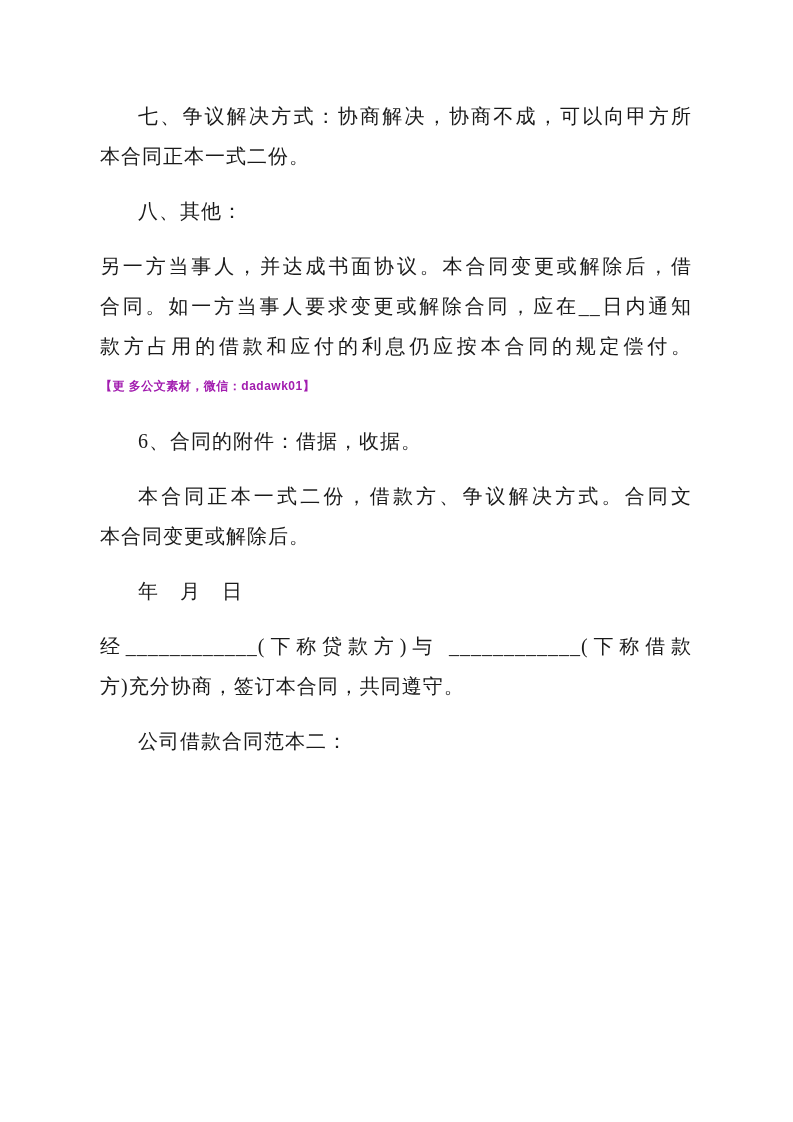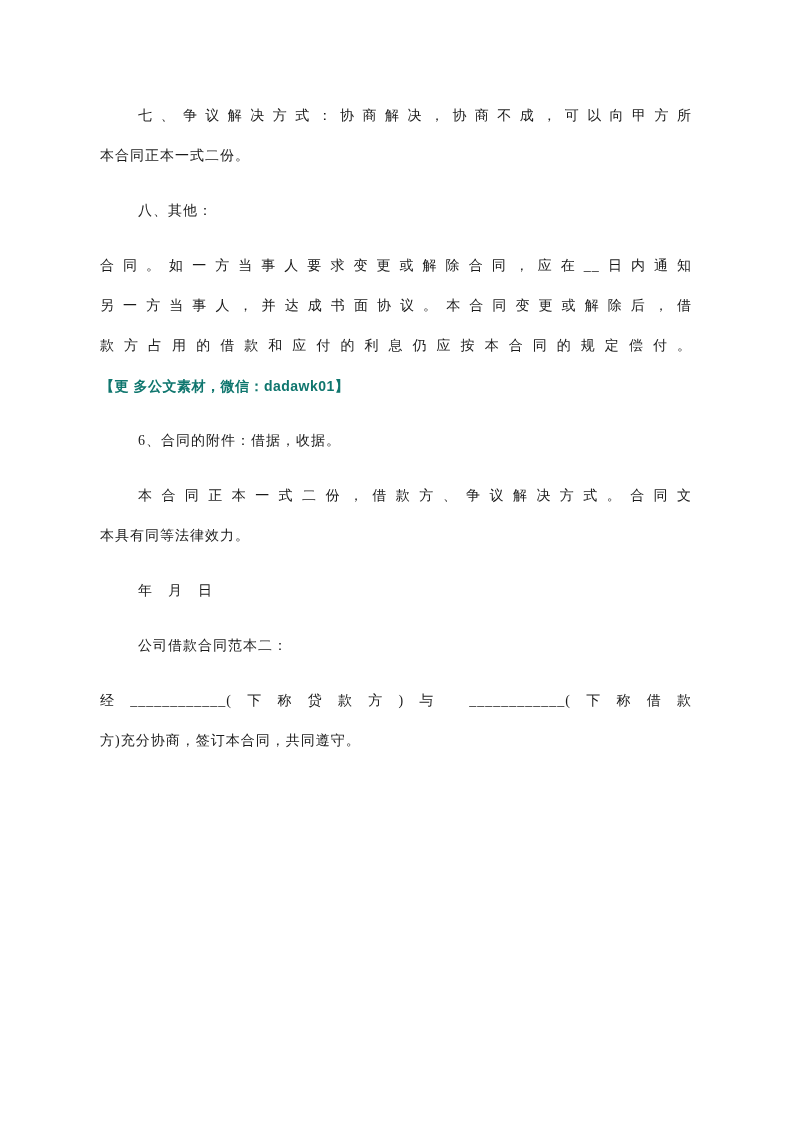--- a/index.html
+++ b/index.html
@@ -20,88 +20,88 @@
     width: 592px;
   }
   .para {
     margin: 0 0 15px 0;
     width: 592px;
   }
   .para.tight {
     margin-bottom: 0;
   }
   .line {
-    font-size: 14px;
+    font-size: 20px;
     line-height: 40px;
     letter-spacing: 1px;
     white-space: nowrap;
     text-align: left;
   }
   
   .line.ind {
     text-indent: 38px;
   }
   
   .line.jl {
     text-align: justify;
     text-align-last: justify;
     -moz-text-align-last: justify;
   }
   
   .para.note .line {
     font-family: "Liberation Sans", sans-serif;
-    font-size: 14px;
+    font-size: 12px;
     font-weight: 700;
     letter-spacing: 0.5px;
     line-height: 40px;
-    color: #0f766e;
+    color: #a21caf;
   }
 </style>
 </head>
 <body>
 
 <div class="page">
 
   <div class="para">
     <div class="line jl ind">七、争议解决方式：协商解决，协商不成，可以向甲方所</div>
     <div class="line">本合同正本一式二份。</div>
   </div>
 
   <div class="para">
     <div class="line ind">八、其他：</div>
   </div>
 
   <div class="para tight">
+    <div class="line jl">另一方当事人，并达成书面协议。本合同变更或解除后，借</div>
     <div class="line jl">合同。如一方当事人要求变更或解除合同，应在__日内通知</div>
-    <div class="line jl">另一方当事人，并达成书面协议。本合同变更或解除后，借</div>
     <div class="line jl">款方占用的借款和应付的利息仍应按本合同的规定偿付。</div>
   </div>
 
   <div class="para note">
     <div class="line">【更 多公文素材，微信：dadawk01】</div>
   </div>
 
   <div class="para">
     <div class="line ind">6、合同的附件：借据，收据。</div>
   </div>
 
 
   <div class="para">
     <div class="line jl ind">本合同正本一式二份，借款方、争议解决方式。合同文</div>
-    <div class="line">本具有同等法律效力。</div>
+    <div class="line">本合同变更或解除后。</div>
   </div>
 
 
 
   <div class="para">
     <div class="line ind">年　月　日</div>
   </div>
 
   <div class="para">
-    <div class="line ind">公司借款合同范本二：</div>
+    <div class="line jl">经____________(下称贷款方)与 ____________(下称借款</div>
+    <div class="line">方)充分协商，签订本合同，共同遵守。</div>
   </div>
 
   <div class="para">
-    <div class="line jl">经____________(下称贷款方)与 ____________(下称借款</div>
-    <div class="line">方)充分协商，签订本合同，共同遵守。</div>
+    <div class="line ind">公司借款合同范本二：</div>
   </div>
 
 </div>
 
 </body></html>

